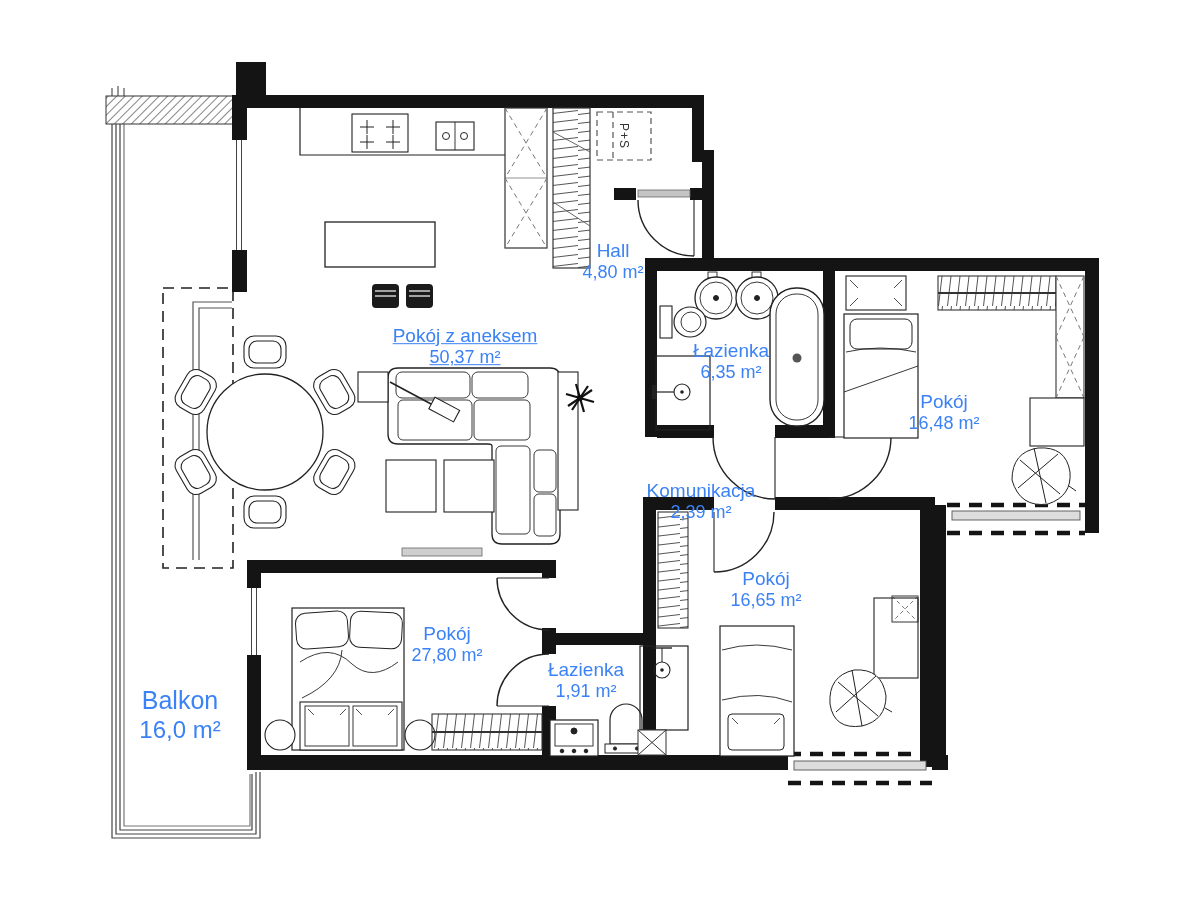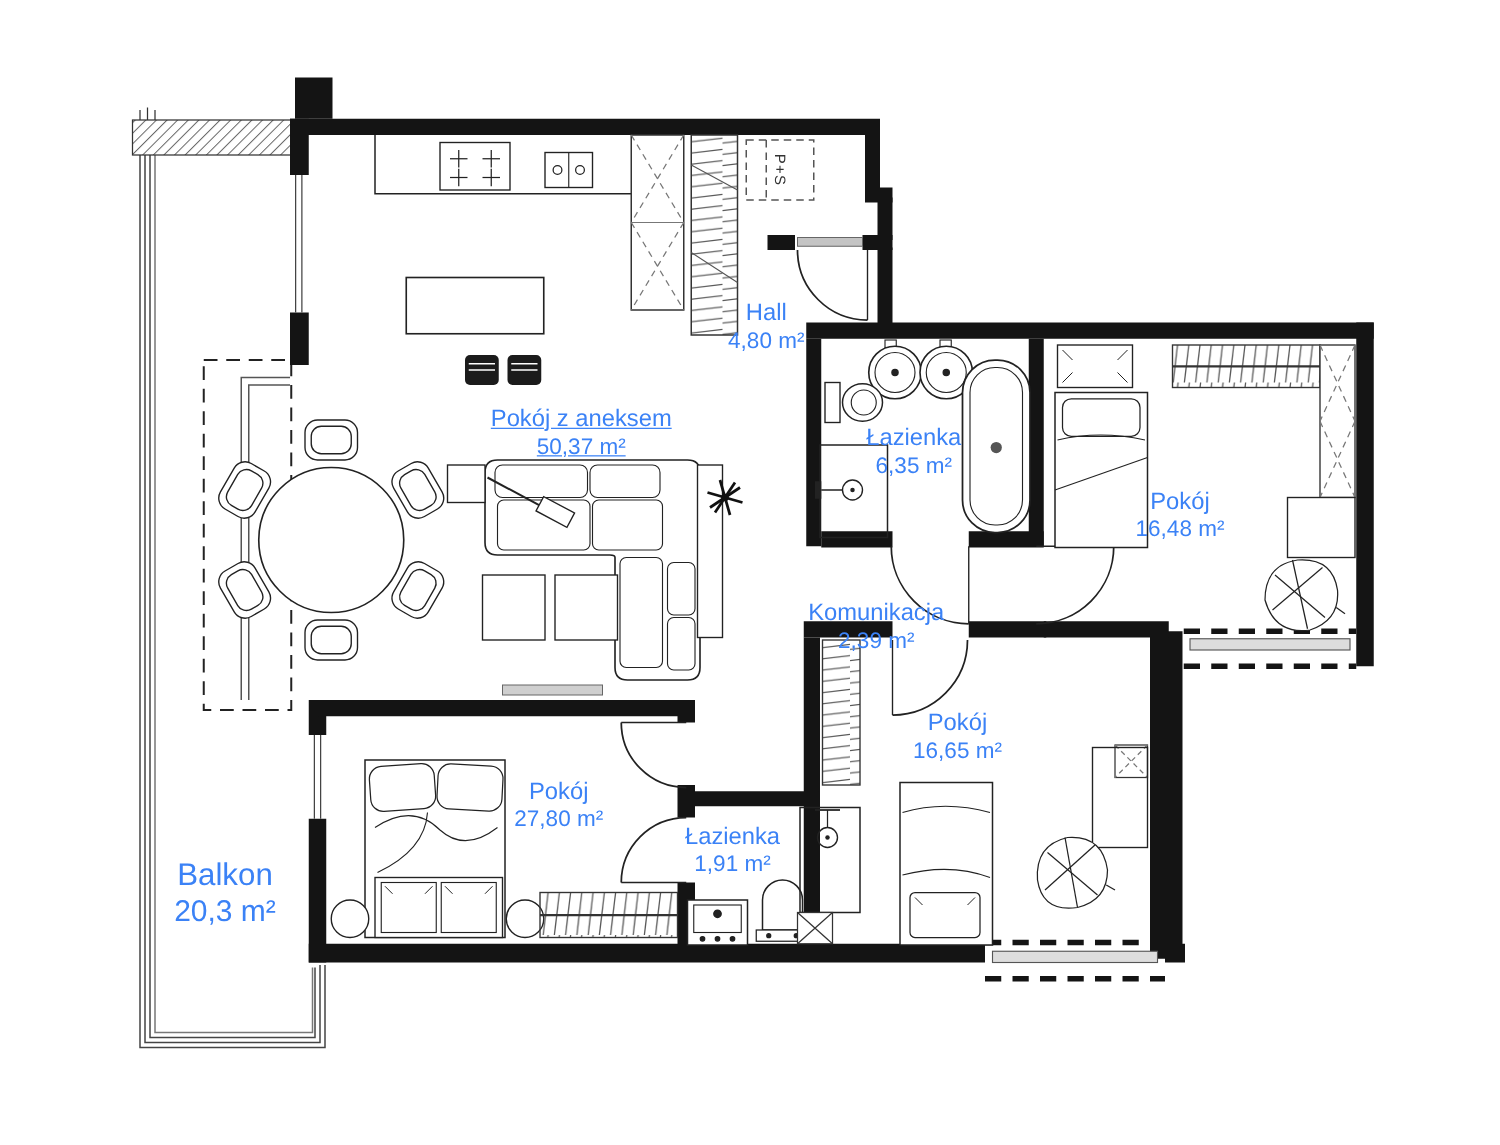--- a/index.html
+++ b/index.html
@@ -404,17 +404,17 @@
 <div class="lbl" style="left:447px; top:645px;">
   <div class="lname">Pokój</div>
   <div class="larea">27,80 m²</div>
 </div>
 <div class="lbl" style="left:586px; top:681px;">
   <div class="lname">Łazienka</div>
   <div class="larea">1,91 m²</div>
 </div>
 <div class="lbl lbl-big" style="left:180px; top:707px;">
   <div class="lname">Balkon</div>
-  <div class="larea">20,3 m²</div>
+  <div class="larea">16,0 m²</div>
 </div>
 <div class="ps-lbl" style="left:624px; top:136px;">P+S</div>
 
 </div>
 
 </body></html>

